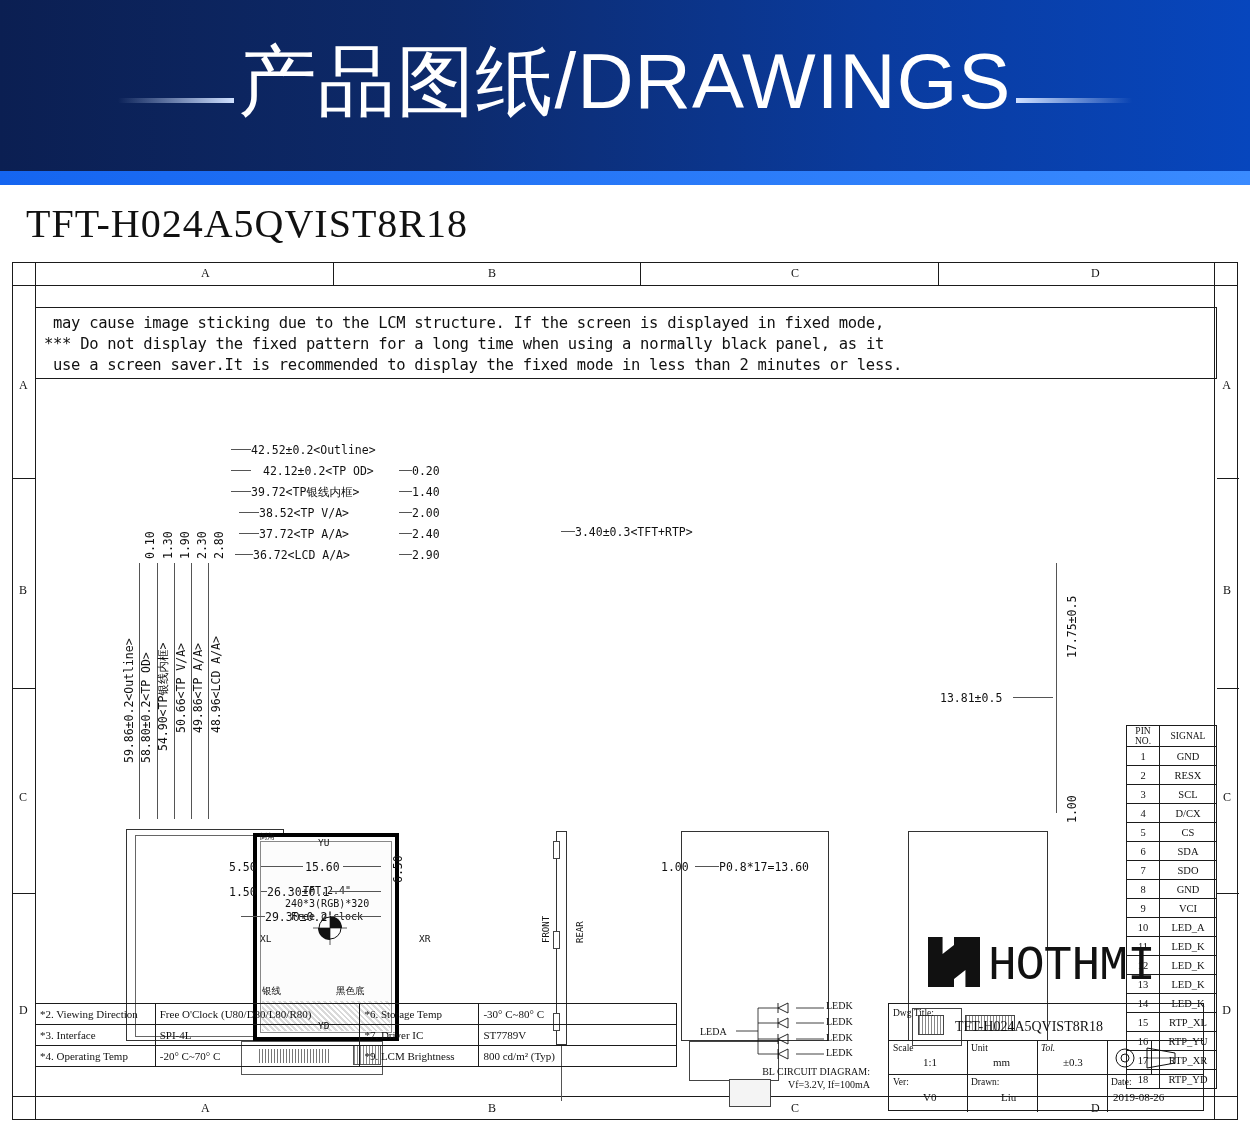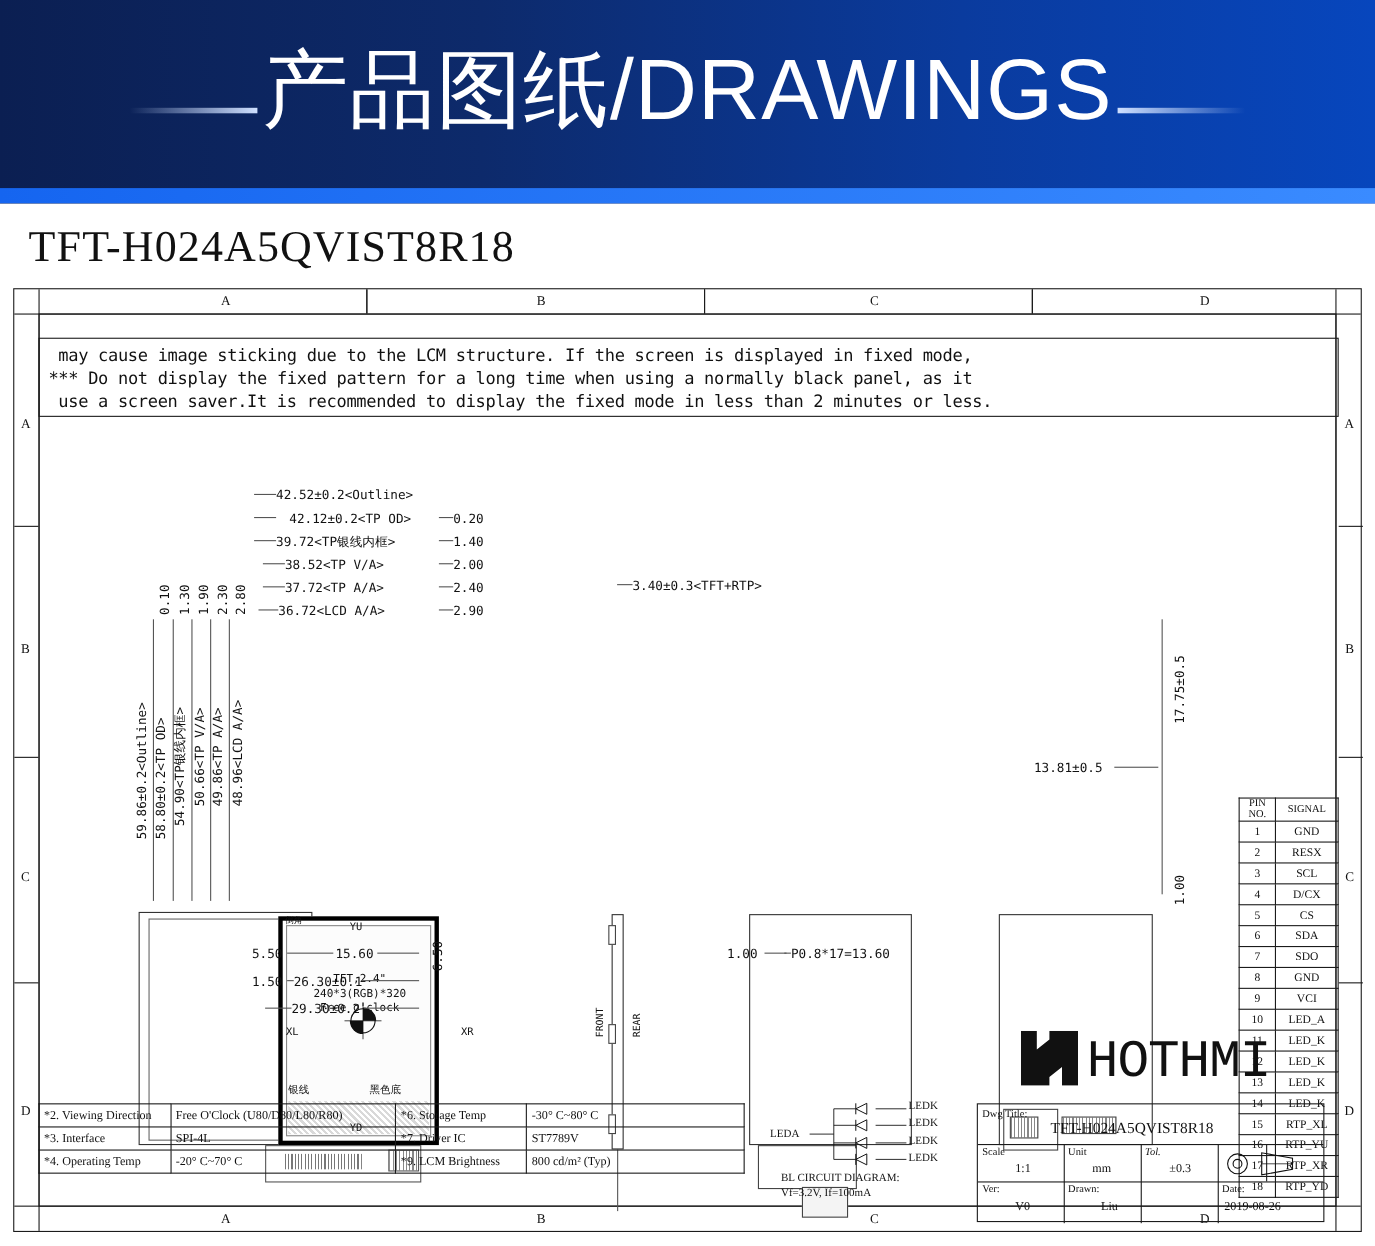--- a/index.html
+++ b/index.html
@@ -98,21 +98,21 @@
 
   
   .spec{position:absolute;left:22px;top:740px;width:642px;border-collapse:collapse;}
   .spec td{border:1px solid #1b1b1b;font-size:11px;height:20px;padding:0 4px;
     font-family:"Liberation Serif",serif;color:#111;white-space:nowrap;}
   .spec td.k{width:112px;}
   .spec td.v{width:200px;}
 
   
   .blbox{position:absolute;left:700px;top:1000px;width:180px;height:88px;}
-  .bltxt{position:absolute;font-size:10px;font-family:"Liberation Serif",serif;color:#111;text-align:left;}
+  .bltxt{position:absolute;font-size:10px;font-family:"Liberation Serif",serif;color:#111;text-align:right;}
 
   
   .tblock{position:absolute;left:888px;top:1003px;width:316px;height:108px;
     border:1px solid #1b1b1b;box-sizing:border-box;}
   .tb-row{position:absolute;left:0;right:0;height:1px;background:#1b1b1b;}
   .tb-col{position:absolute;width:1px;background:#1b1b1b;}
   .tb-lab{position:absolute;font-size:9.5px;color:#111;font-family:"Liberation Serif",serif;}
   .tb-val{position:absolute;font-size:11px;color:#111;font-family:"Liberation Serif",serif;}
   .tb-title{position:absolute;font-size:14px;color:#111;font-family:"Liberation Serif",serif;}
 

